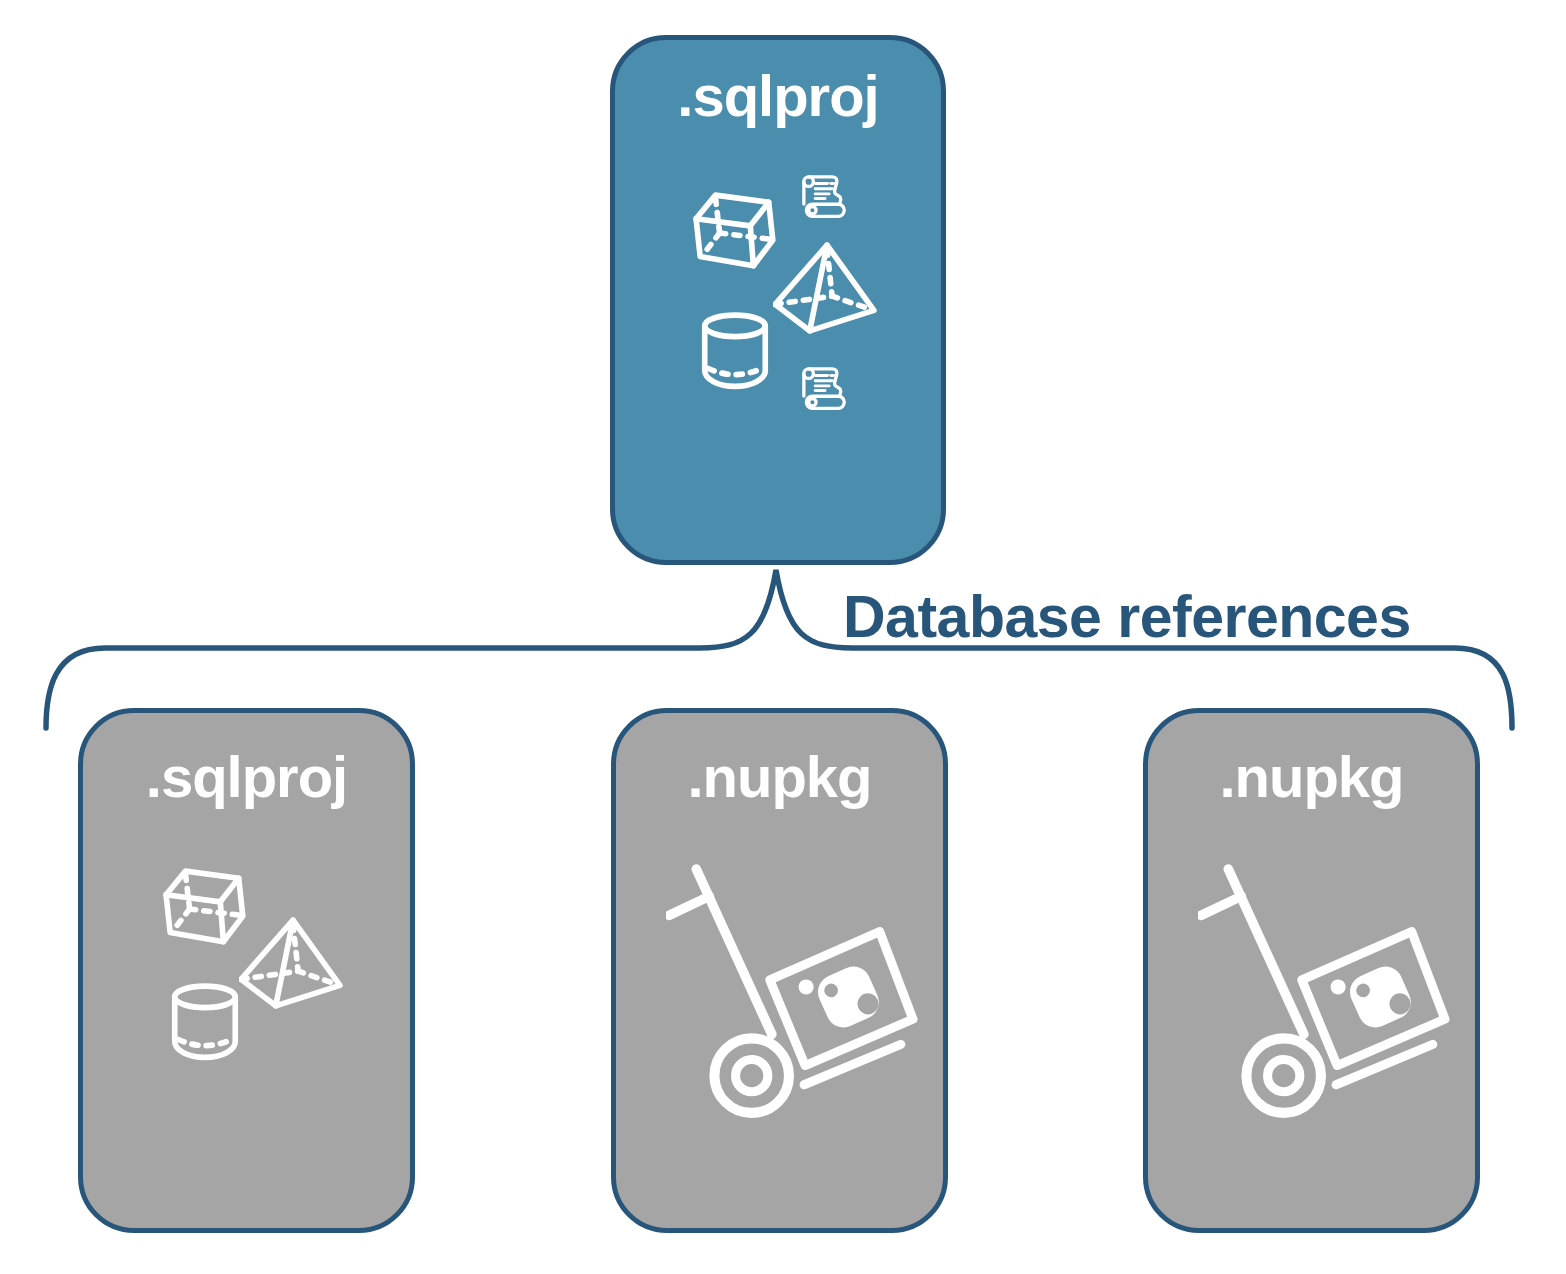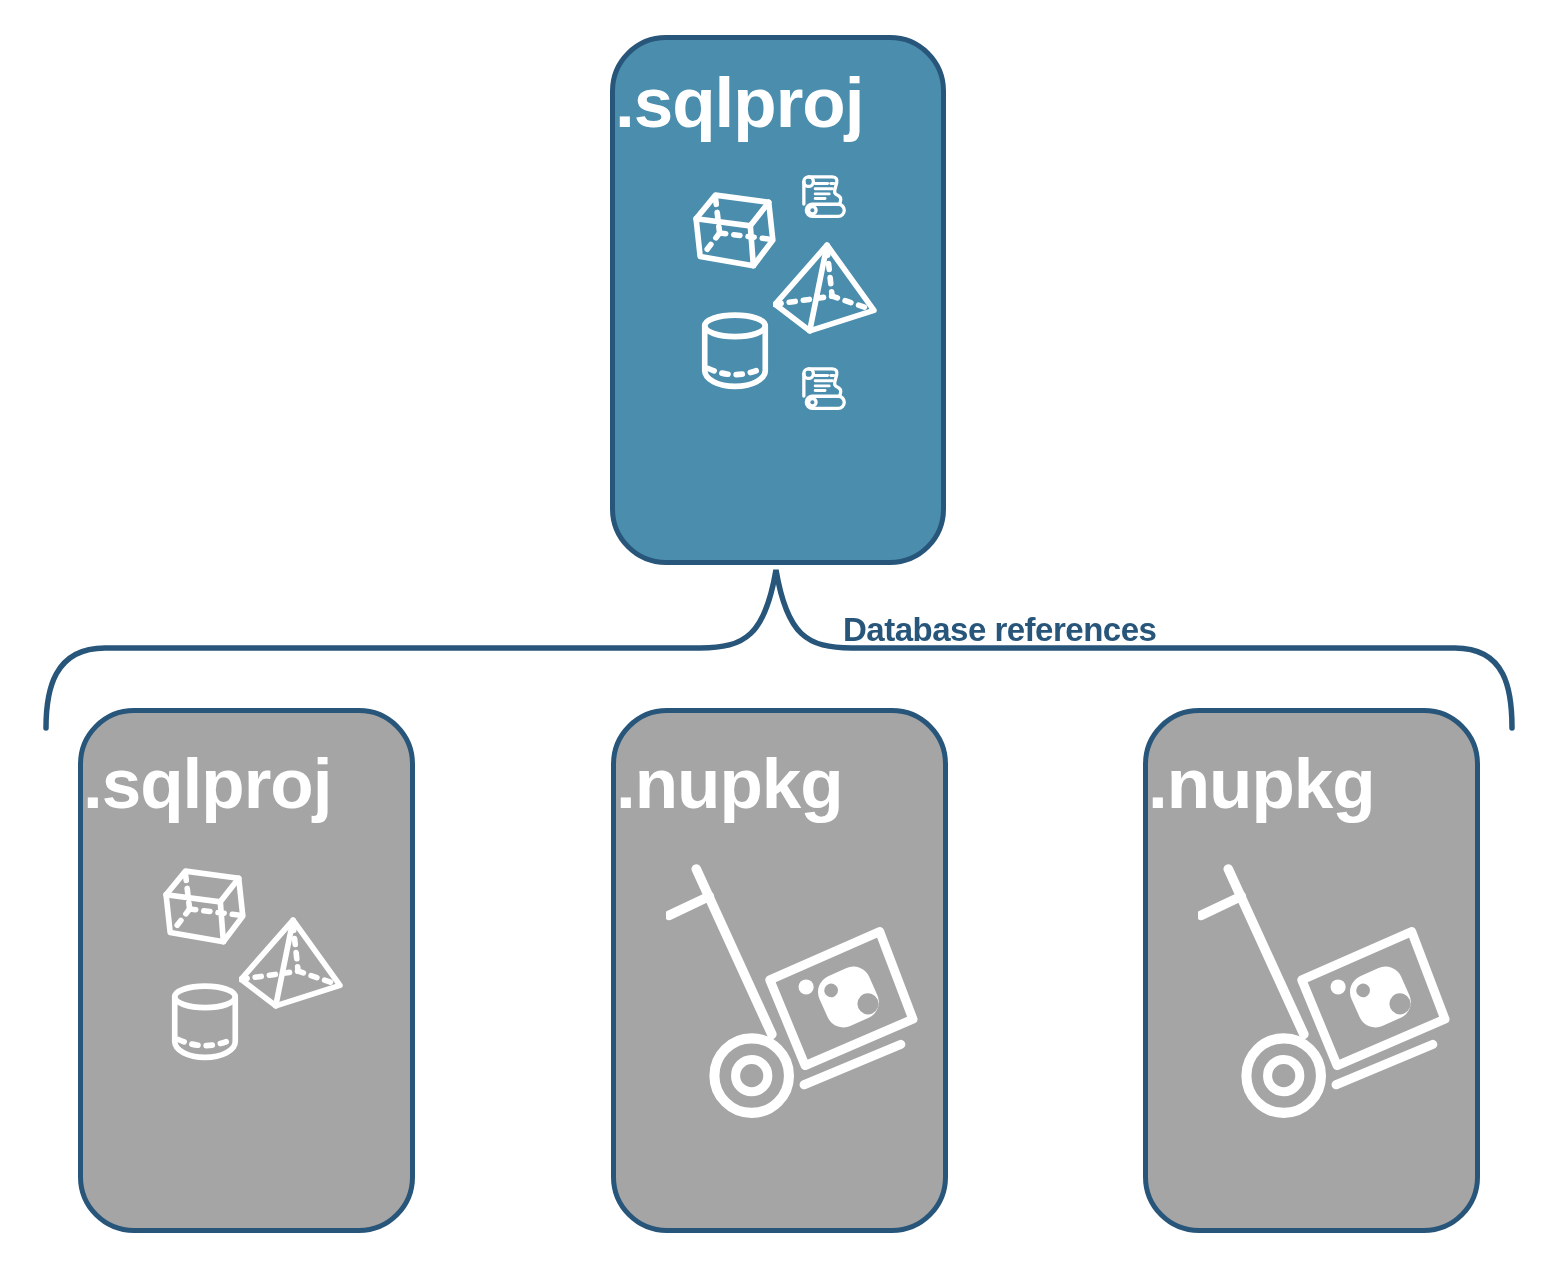--- a/index.html
+++ b/index.html
@@ -29,22 +29,22 @@
   }
   .card.child{
     top:708px;width:337px;height:525px;
     background:var(--child-fill);
   }
   .card.child.c1{left:78px;}
   .card.child.c2{left:611px;}
   .card.child.c3{left:1143px;}
   .card-title{
     margin-top:24px;
-    text-align:left;
-    font-size:71px;
+    text-align:center;
+    font-size:58px;
     font-weight:bold;
     letter-spacing:-1px;
     color:#ffffff;
     line-height:1.1;
     user-select:none;
   }
   .card.child .card-title{margin-top:32px;}
   .icon{position:absolute;}
   
   .root .cube{left:78px;top:152px;width:88px;height:82px;}
@@ -58,27 +58,26 @@
   .c1 .cylinder{left:88px;top:270px;width:68px;height:78px;}
   
   .dolly{left:50px;top:148px;width:252px;height:264px;}
   
   .brace{
     position:absolute;left:40px;top:560px;width:1486px;height:180px;
   }
   .connector-label{
     position:absolute;
     left:843px;top:583px;
-    font-size:33px;
+    font-size:59px;
     font-weight:bold;
     color:var(--outline);
     letter-spacing:-0.5px;
     white-space:nowrap;
     user-select:none;
-    margin-top:28px;
   }
   svg{display:block;}
 </style>
 </head>
 <body>
 
 <svg width="0" height="0" style="position:absolute" aria-hidden="true">
   <defs>
     <symbol id="icon-cube" viewBox="0 0 86 80">
       <g fill="none" stroke="var(--icon,#fff)" stroke-width="5.5" stroke-linejoin="round" stroke-linecap="round">

